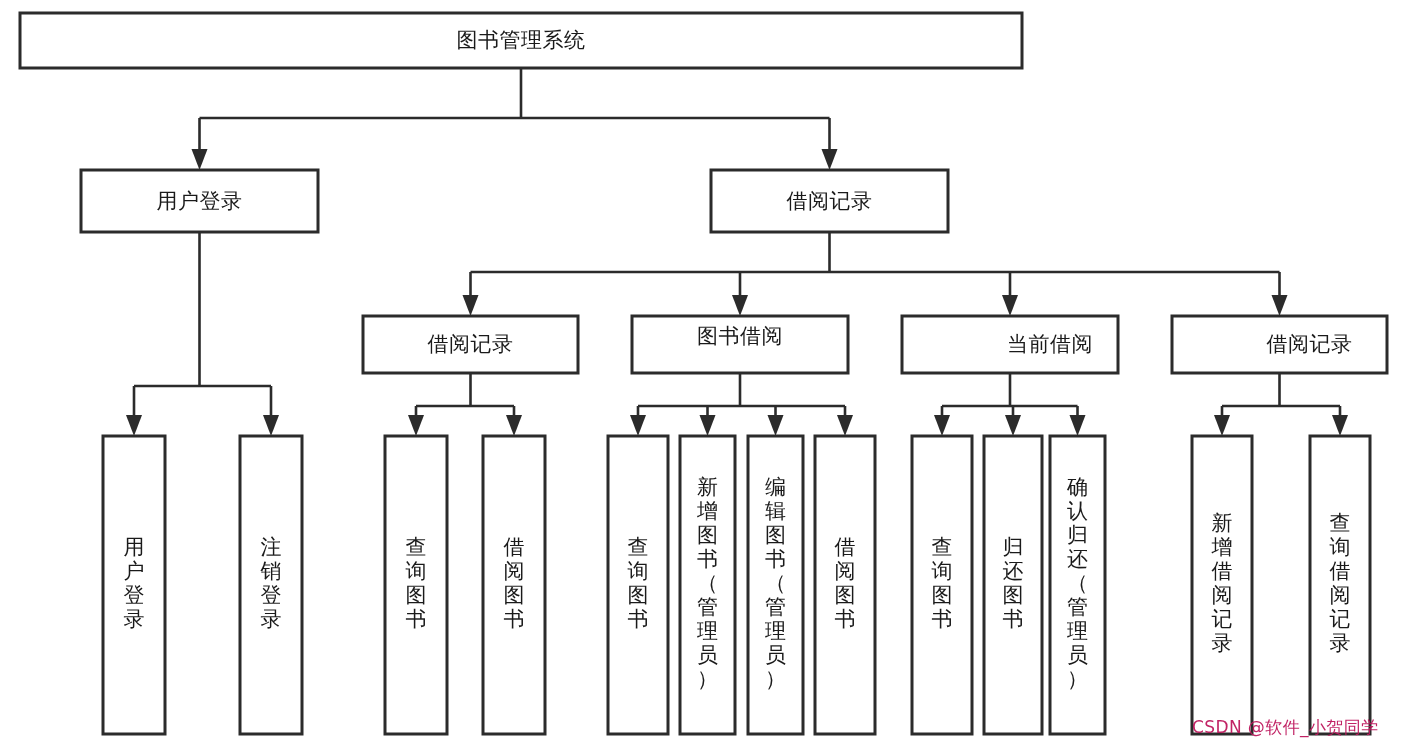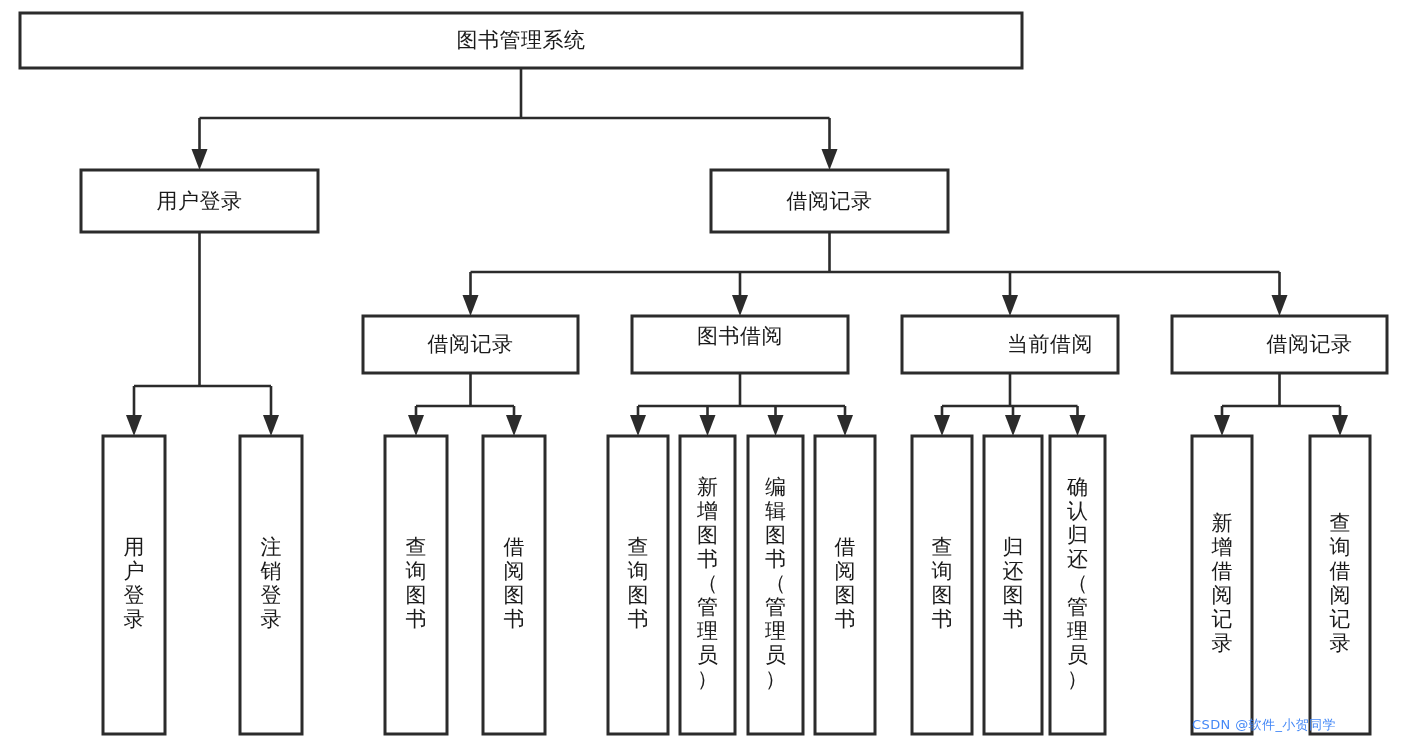--- a/index.html
+++ b/index.html
@@ -66,22 +66,22 @@
     line-height: 1.02;
     text-align: center;
     pointer-events: none;
   }
   .node-label-v .vchar {
     display: block;
     height: 24px;
   }
   .watermark {
     position: absolute;
-    color: #3b82f6;
-    font-size: 13px;
+    color: #be185d;
+    font-size: 17px;
     letter-spacing: 0.4px;
     white-space: nowrap;
     opacity: 0.95;
   }
 </style>
 </head>
 <body>
 
 <div id="diagram-root">
 

